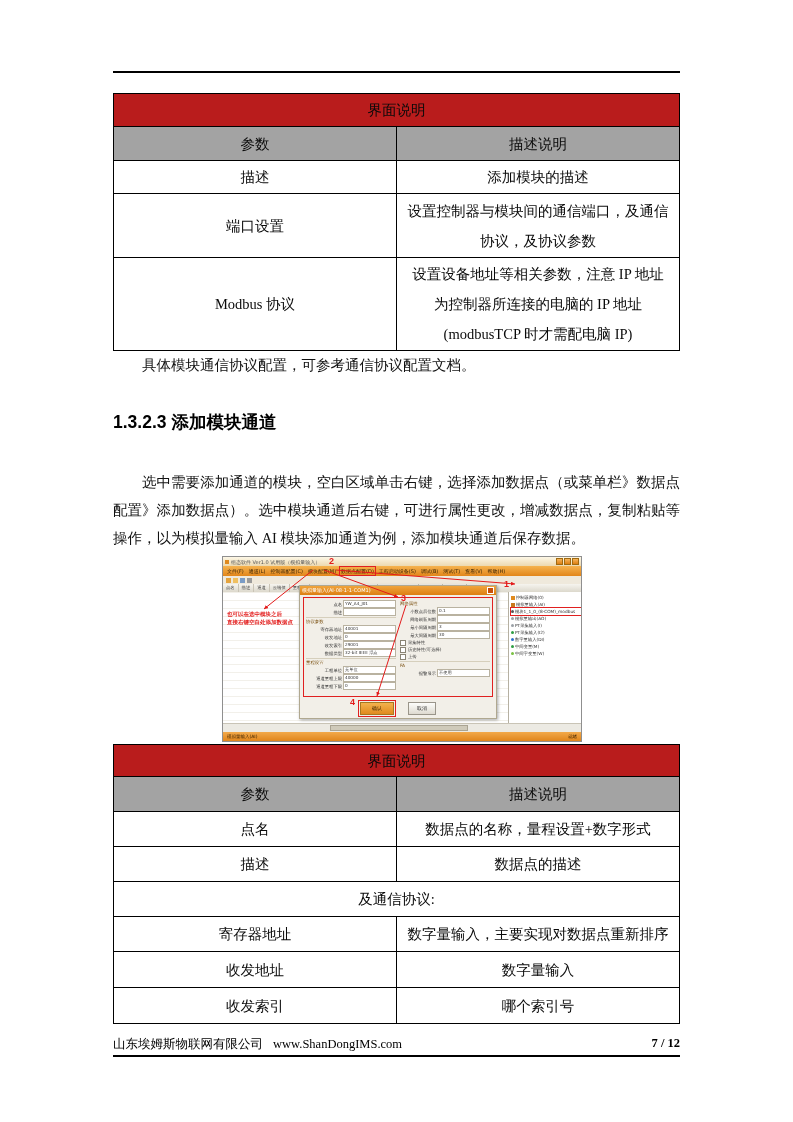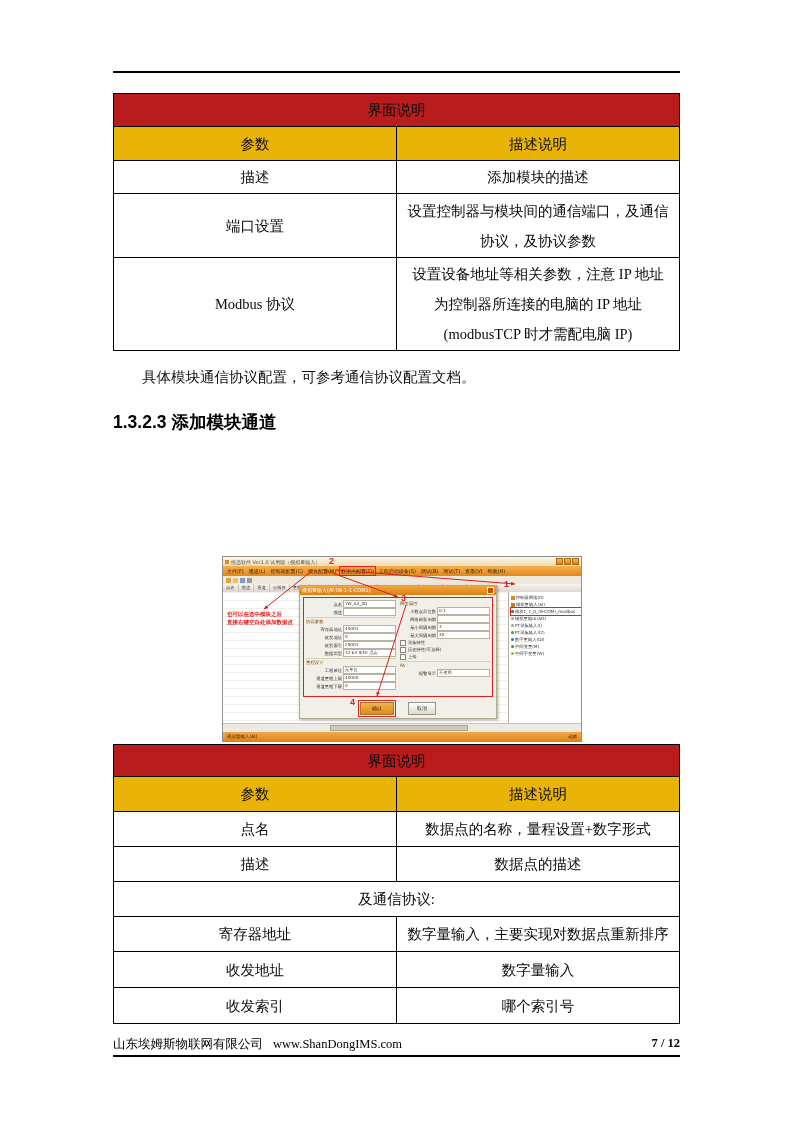--- a/index.html
+++ b/index.html
@@ -8,21 +8,21 @@
 
   .rule{position:absolute;left:113px;width:567px;height:2px;background:#000;}
   .rule.top{top:71px;}
   .rule.bottom{top:1055px;height:1.5px;}
 
   
   table.doc{position:absolute;left:113px;width:567px;border-collapse:collapse;table-layout:fixed;
             font-size:14.5px;color:#0a0a0a;}
   table.doc td{border:1px solid #000;text-align:center;vertical-align:middle;padding:0 8px;line-height:30px;}
   table.doc tr.green td{background:#b91c1c;}
-  table.doc tr.blue td{background:#eab308;}
+  table.doc tr.blue td{background:#a3a3a3;}
   td.c1{width:290px;}
 
   
   .para{position:absolute;left:113px;width:567px;font-size:14.5px;line-height:22px;text-indent:2em;}
   .para.p2{line-height:28px;text-align:justify;}
   .h3{position:absolute;left:113px;width:567px;font-family:"Liberation Sans","DejaVu Sans",sans-serif;
       font-weight:bold;font-size:17.5px;color:#000;}
 
   
   .footer{position:absolute;left:113px;width:567px;top:1036px;font-size:12.5px;color:#000;}
@@ -117,22 +117,23 @@
       <td>端口设置</td>
       <td>设置控制器与模块间的通信端口，及通信协议，及协议参数</td>
     </tr>
     <tr style="height:93px;">
       <td>Modbus 协议</td>
       <td>设置设备地址等相关参数，注意 IP 地址为控制器所连接的电脑的 IP 地址(modbusTCP 时才需配电脑 IP)</td>
     </tr>
   </tbody>
     </table>
 
-  <div class="para" style="top:354px;margin-top:12px;">具体模块通信协议配置，可参考通信协议配置文档。</div>
+  <div class="para" style="top:354px;">具体模块通信协议配置，可参考通信协议配置文档。</div>
   <div class="h3" style="top:410px;">1.3.2.3 添加模块通道</div>
+  <div class="para p2" style="top:468px;">选中需要添加通道的模块，空白区域单击右键，选择添加数据点（或菜单栏》数据点配置》添加数据点）。选中模块通道后右键，可进行属性更改，增减数据点，复制粘贴等操作，以为模拟量输入 AI 模块添加通道为例，添加模块通道后保存数据。</div>
 
   <div class="shot">
 
     <div class="m-title">
       <span class="appico"></span>
       <span class="ttl">组态软件 Ver1.0 试用版（模拟量输入）</span>
       <span class="windots">
         <span></span>
         <span></span>
         <span></span>

